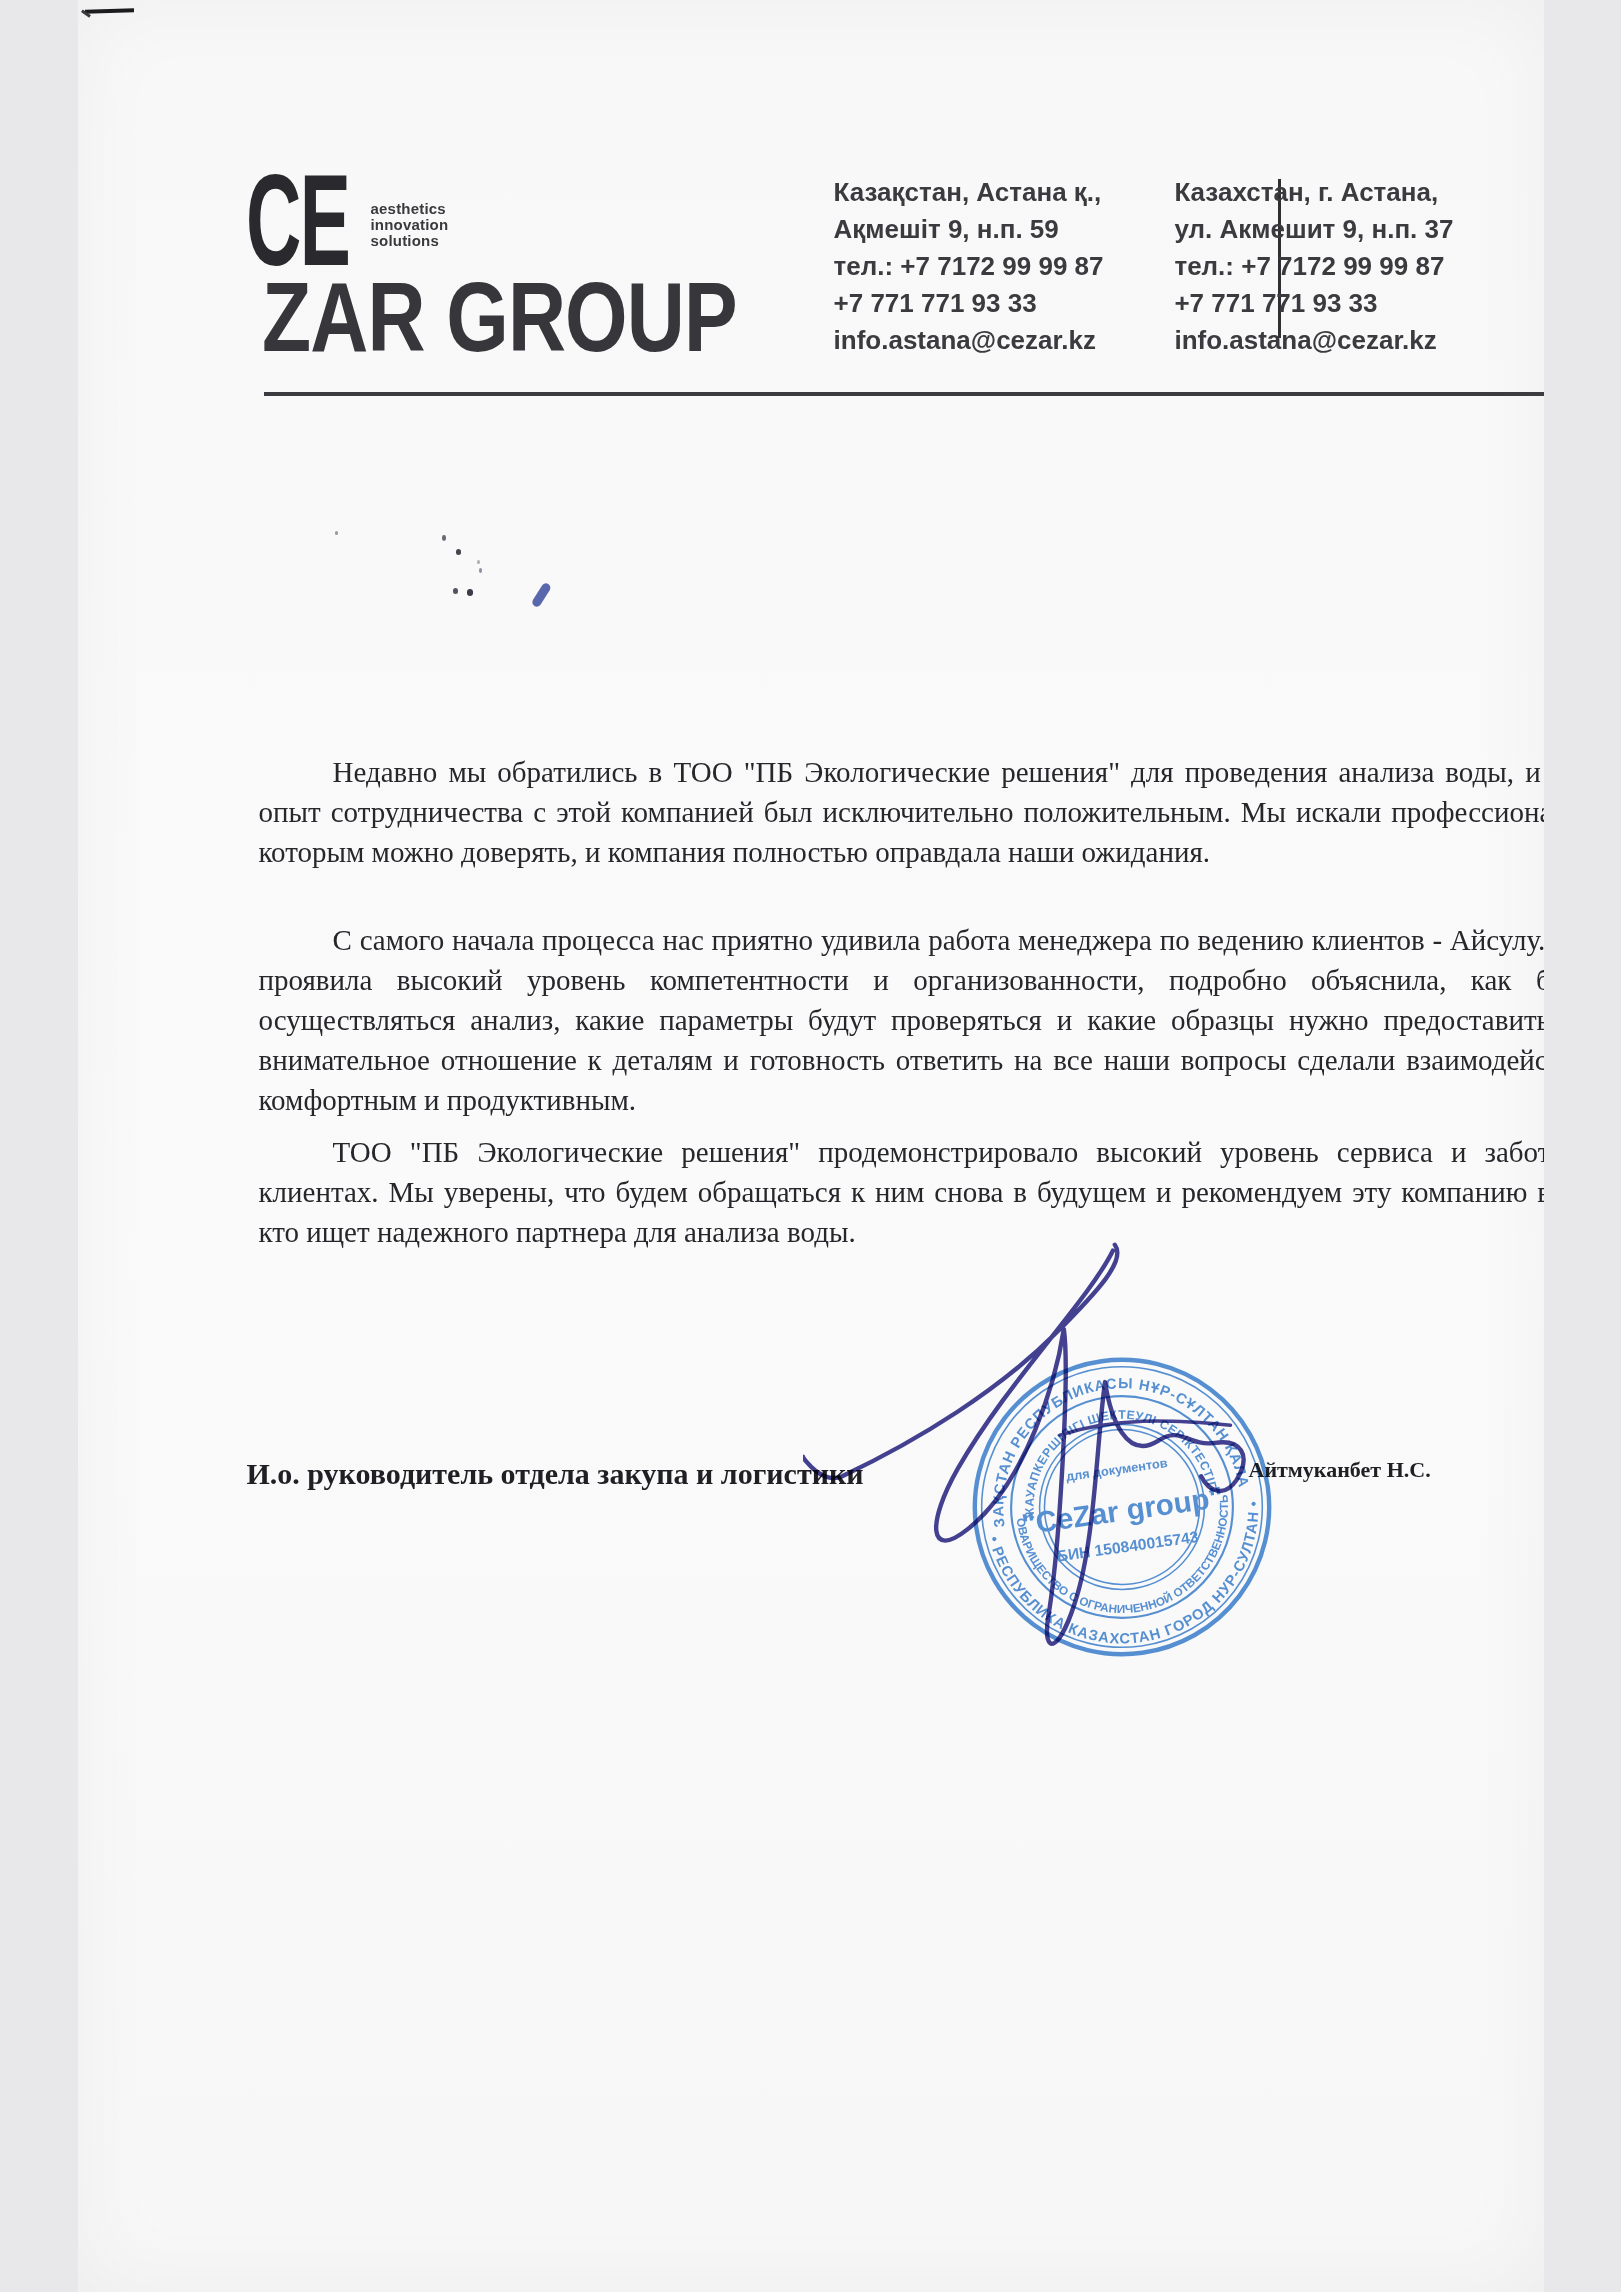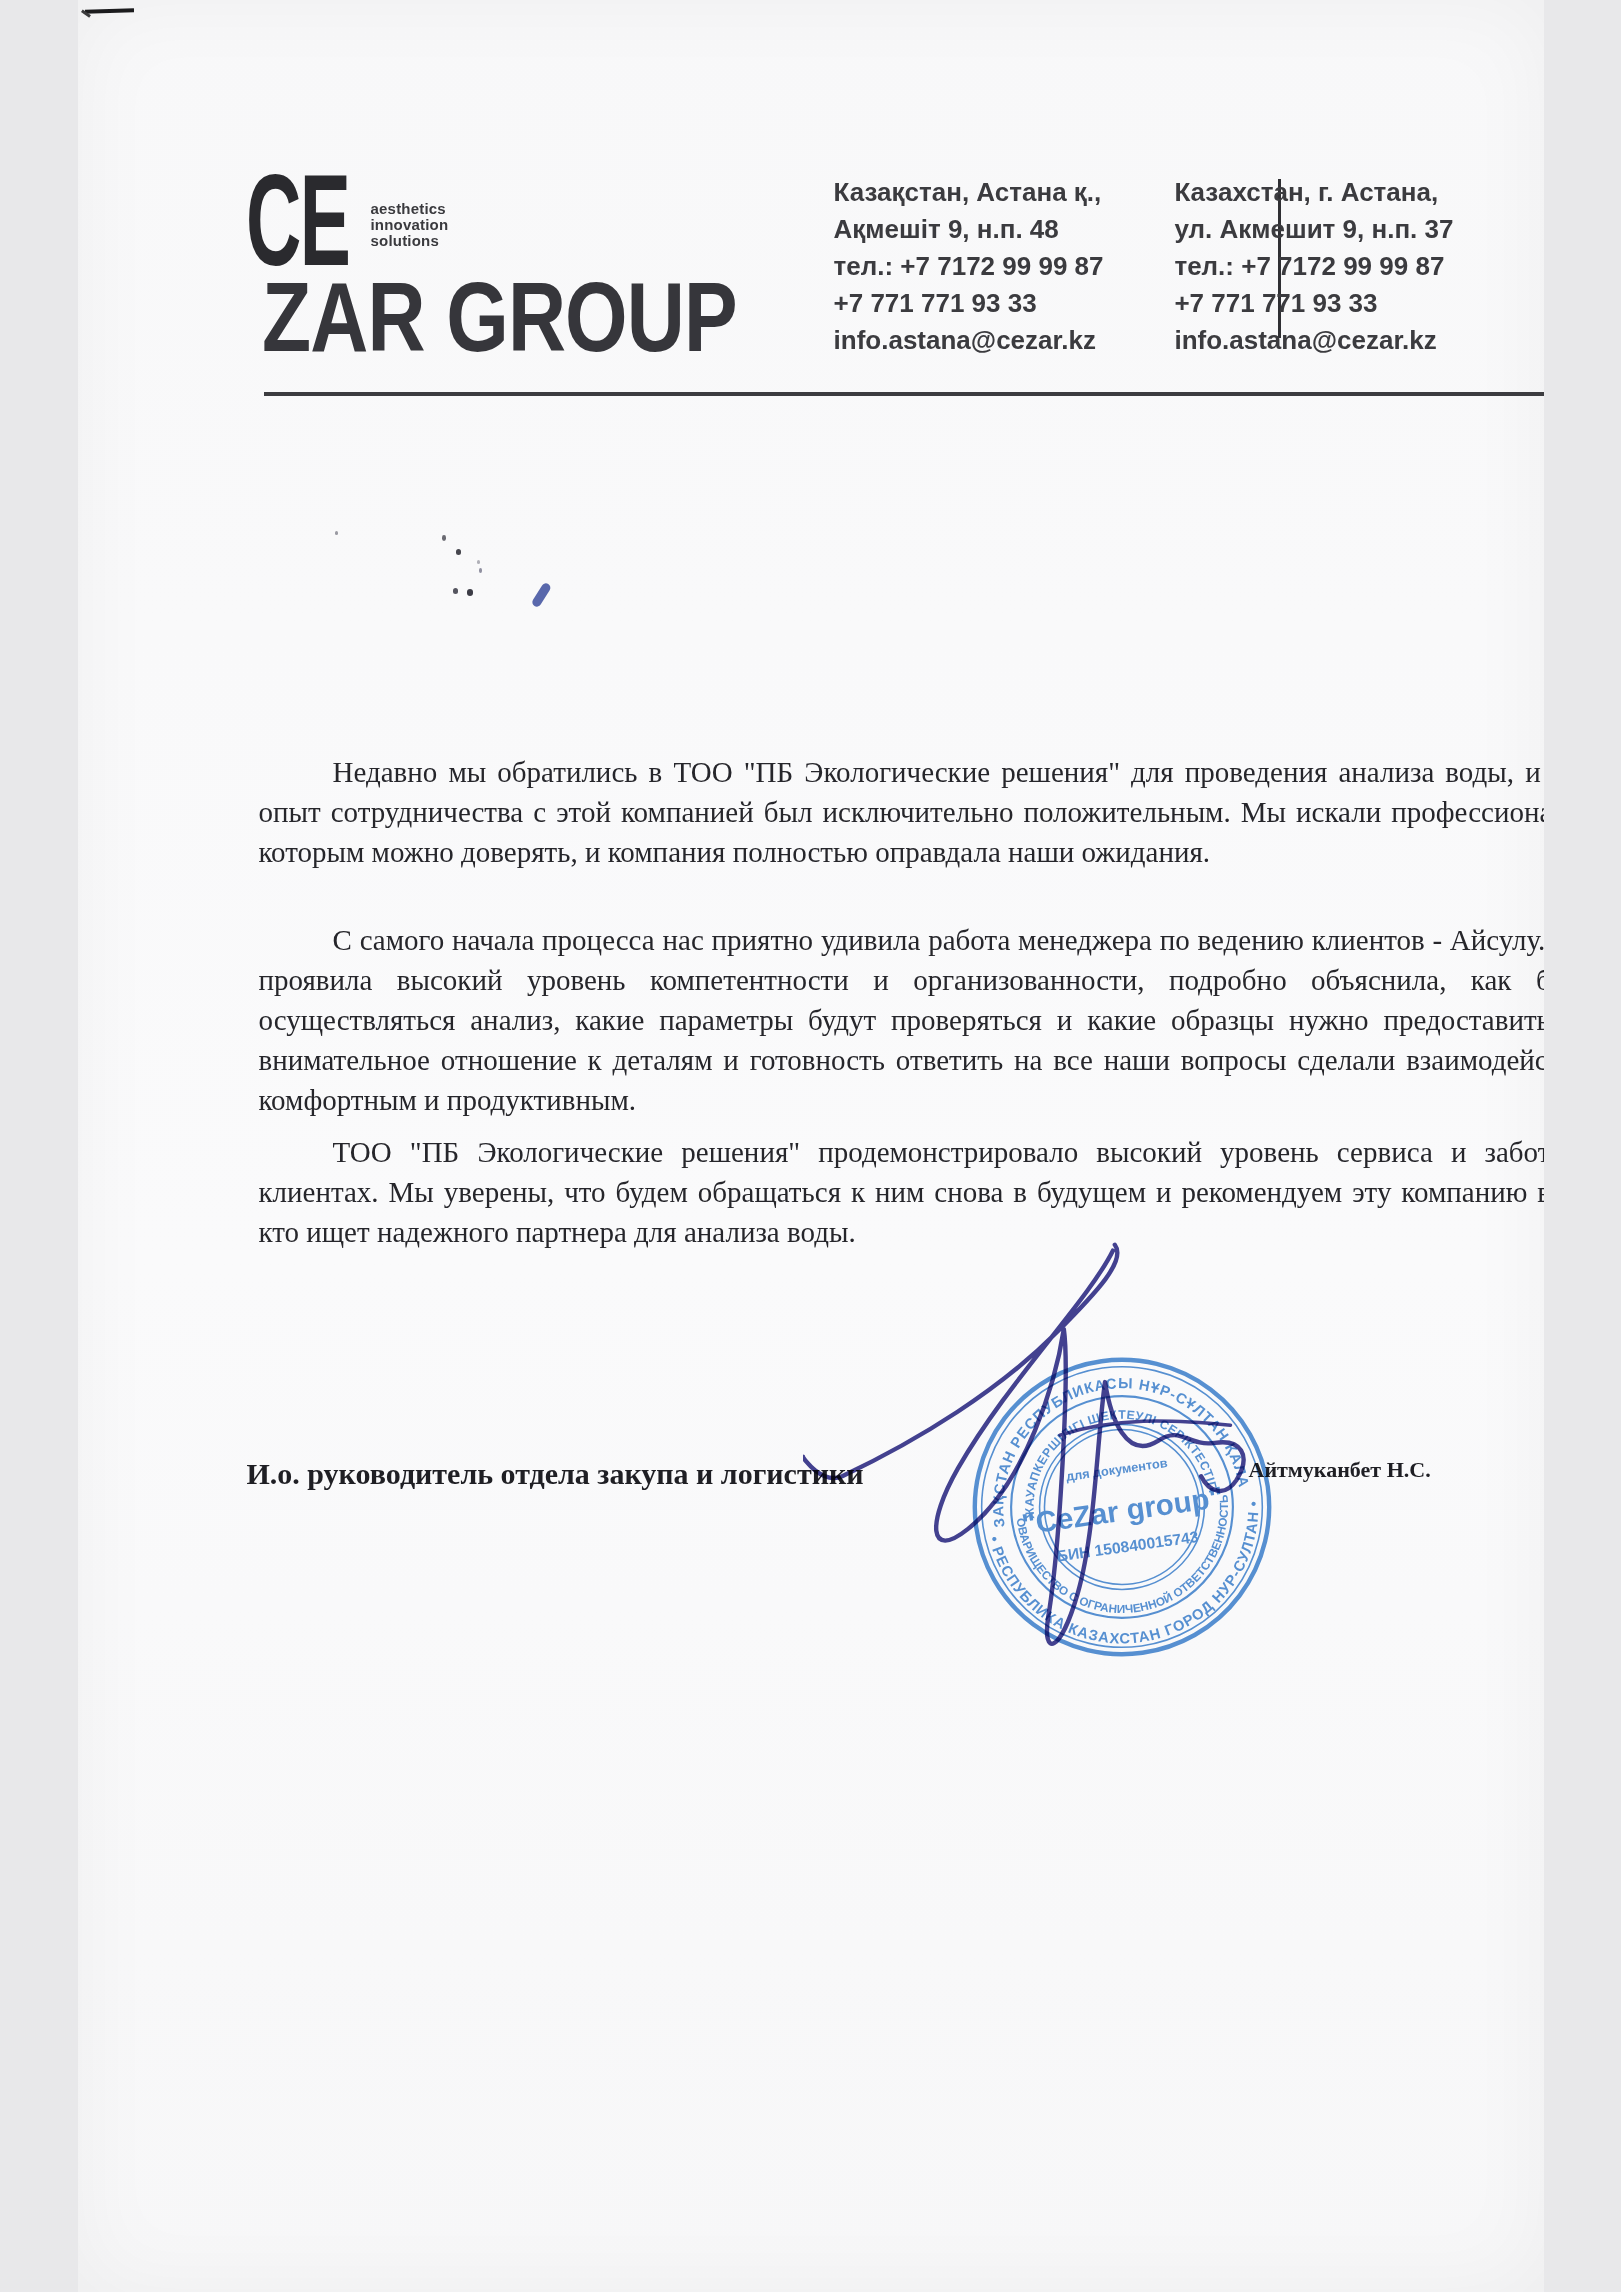--- a/index.html
+++ b/index.html
@@ -85,21 +85,21 @@
   <div class="logo-tagline">
     <div>aesthetics</div>
     <div>innovation</div>
     <div>solutions</div>
   </div>
   <div class="logo-zar">ZAR GROUP</div>
   <div class="header-rule"></div>
 
   <div class="contact contact-kk">
     <div>Казақстан, Астана қ.,</div>
-    <div>Ақмешіт 9, н.п. 48</div>
+    <div>Ақмешіт 9, н.п. 59</div>
     <div>тел.: +7 7172 99 99 87</div>
     <div>+7 771 771 93 33</div>
     <div>info.astana@cezar.kz</div>
   </div>
   <div class="contact-divider"></div>
   <div class="contact contact-ru">
     <div>Казахстан, г. Астана,</div>
     <div>ул. Акмешит 9, н.п. 37</div>
     <div>тел.: +7 7172 99 99 87</div>
     <div>+7 771 771 93 33</div>

